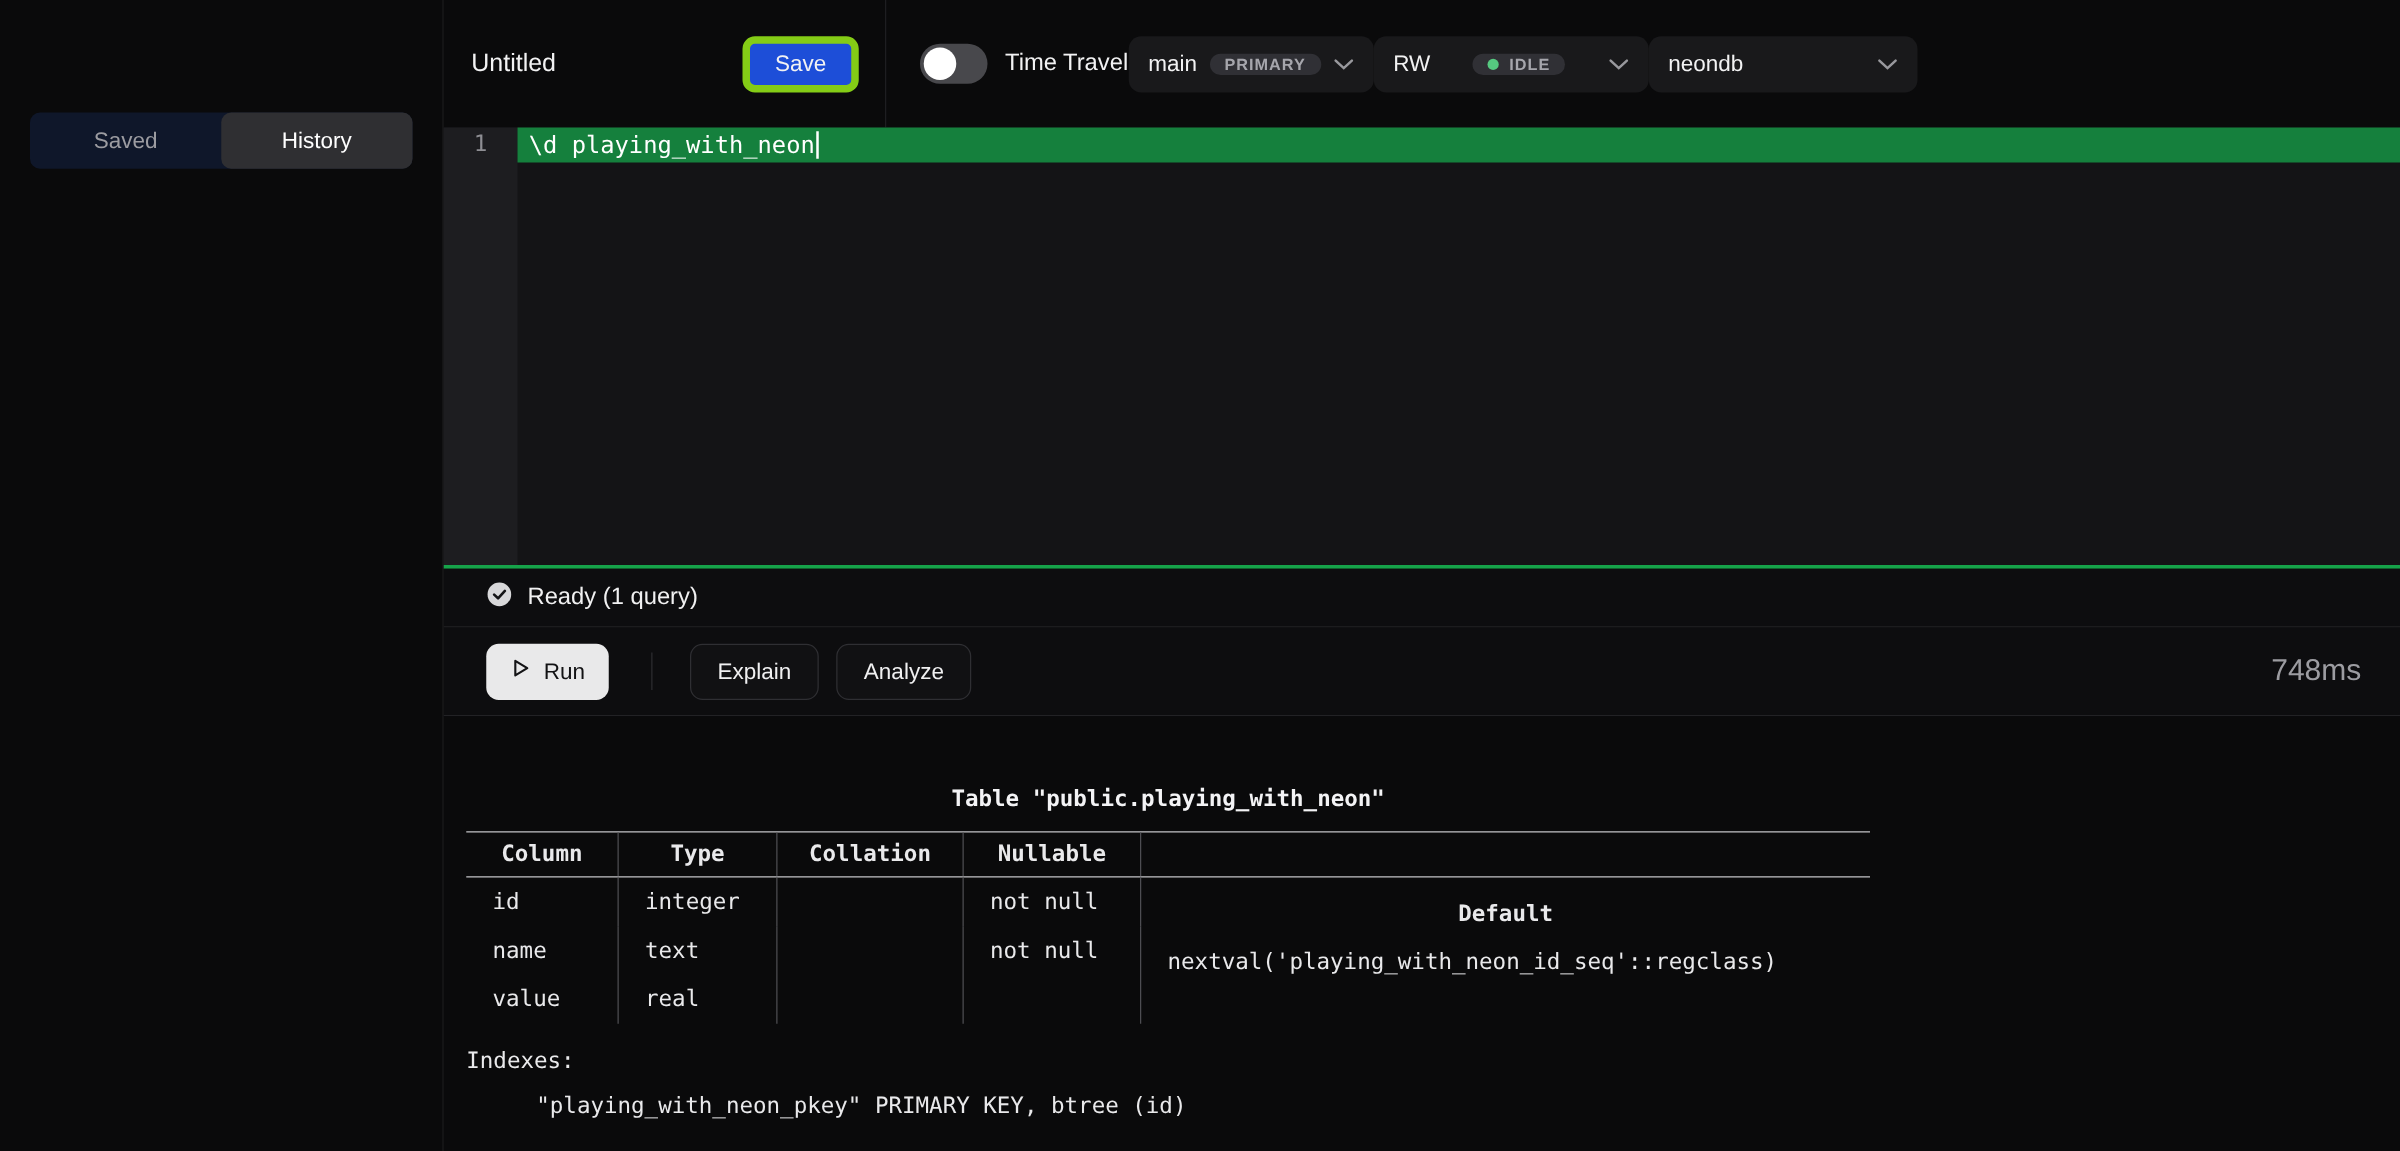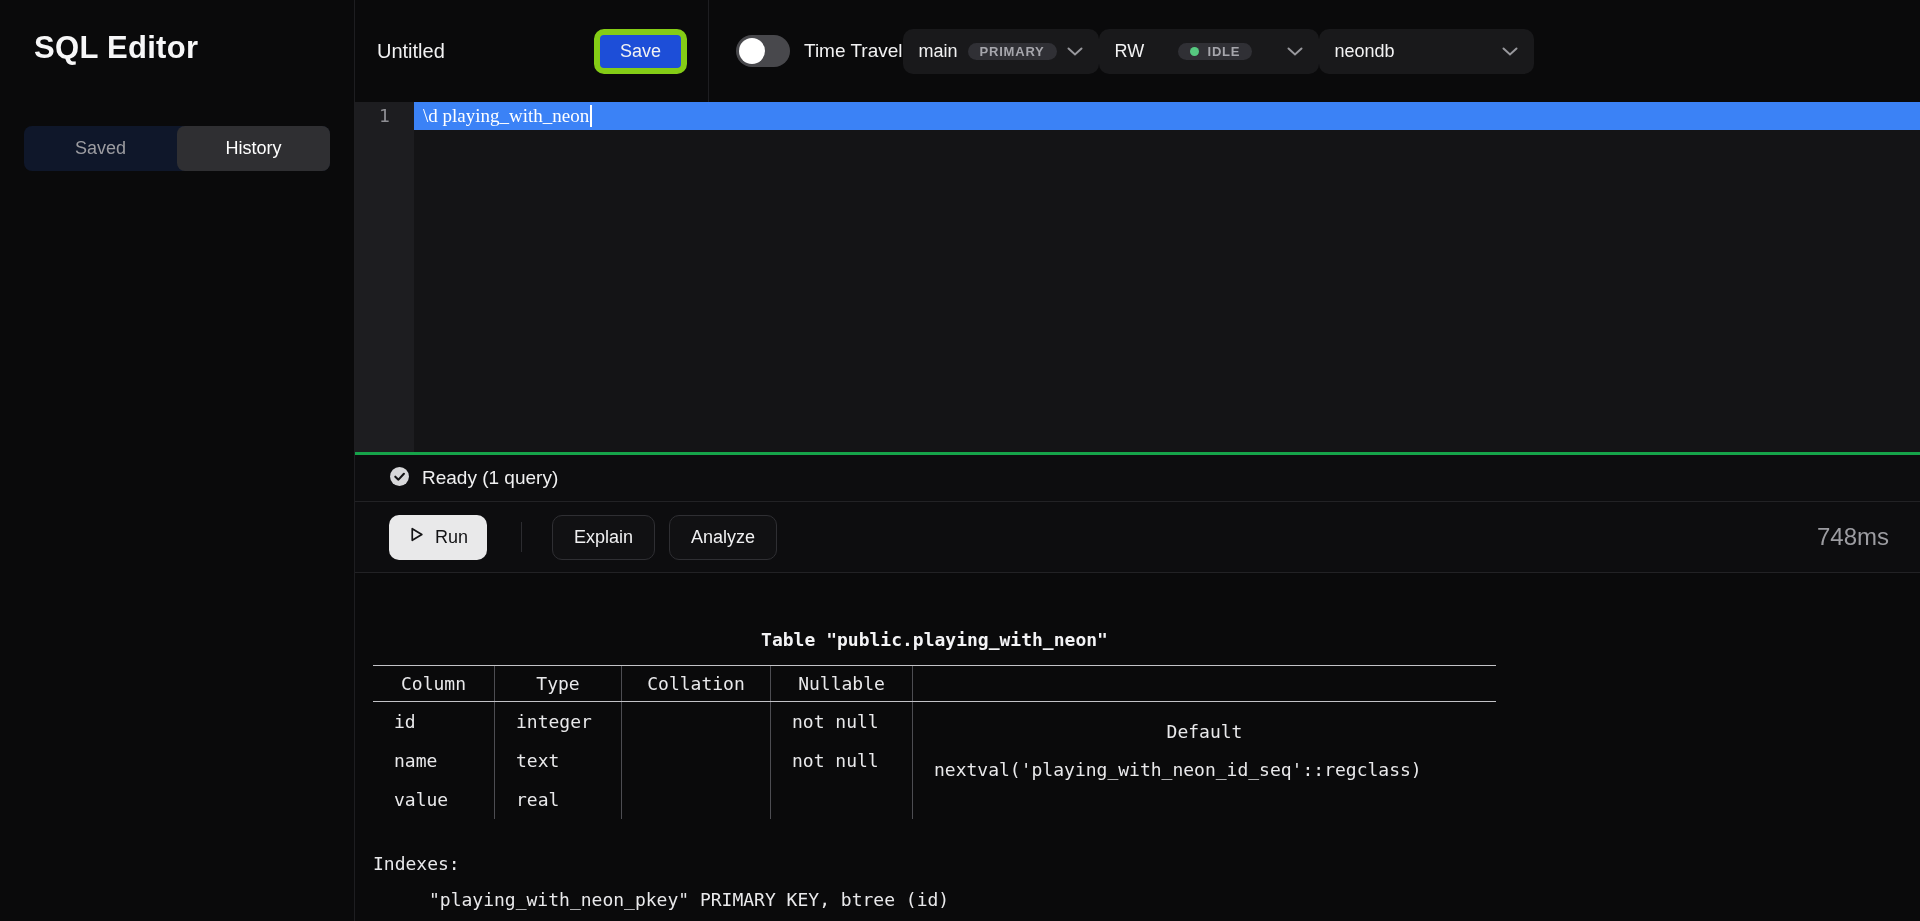--- a/index.html
+++ b/index.html
@@ -74,21 +74,21 @@
     display:flex; align-items:center; gap:8px; font-weight:600;
   }
   .dot { width:9px; height:9px; border-radius:50%; background:#56c980; }
   .chev { display:flex; align-items:center; }
 
   
   .editor { height:350px; min-height:350px; display:flex; background:#141416; font-family:"DejaVu Sans Mono", monospace; }
   .gutter { width:59px; min-width:59px; background:#1d1d20; color:#8e8e93; font-size:18px; text-align:center; }
   .gutter-number { display:block; line-height:28px; }
   .code-col { flex:1; font-size:19px; cursor:text; }
-  .active-line { height:28px; background:#3b82f6; display:flex; align-items:center; padding-left:9px; color:#ffffff; white-space:pre;font-family:Liberation Serif, serif; }
+  .active-line { height:28px; background:#15803d; display:flex; align-items:center; padding-left:9px; color:#ffffff; white-space:pre; }
   .caret { width:2px; height:22px; background:#ffffff; margin-left:1px; }
 
   
   .status-line { height:3px; background:#16a34a; }
   .status-row {
     height:47px; min-height:47px; display:flex; align-items:center; gap:12px;
     padding-left:34px; background:#0d0d0f; border-bottom:1px solid #222225;
   }
   .status-text { font-size:19px; color:#f0f0f1; }
 
@@ -111,42 +111,41 @@
   .duration { margin-left:auto; font-size:24px; color:#9c9ca1; }
 
   
   .results {
     flex:1; background:#0a0a0b; padding:56px 0 0 18px;
     font-family:"DejaVu Sans Mono", monospace; font-size:18px; color:#e9e9eb;
   }
   .results-inner { width:1123px; }
   .results-title { text-align:center; font-weight:700; margin-bottom:15px; color:#f3f3f5; }
   .psql-header {
-    display:flex; height:37px; align-items:stretch; font-weight:400;
+    display:flex; height:37px; align-items:stretch; font-weight:700;
     border-top:1px solid #c3c3c7; border-bottom:1px solid #c3c3c7;
   }
   .psql-row { display:flex; height:39px; align-items:stretch; }
   .cell {
     height:100%; display:flex; align-items:center; padding-left:21px; white-space:pre;
     border-right:1px solid #4d4d52;
   }
   .cell:last-child { border-right:none; }
   .hcell { justify-content:center; padding-left:0; }
   .col-0 { width:122px; } .col-1 { width:127px; } .col-2 { width:149px; }
   .col-3 { width:142px; } .col-4 { width:583px;margin-top:48px; }
-  .indexes-label { margin-top:34px; }
+  .indexes-label { margin-top:19px; }
   .index-entry { margin-top:15px; padding-left:56px; }
 </style>
 </head>
 <body>
 
 <div class="app">
 
   <aside class="sidebar">
-    <div class="sidebar-title">SQL Editor</div>
     <div class="tabs">
       <button class="tab">Saved</button>
       <button class="tab active">History</button>
     </div>
   </aside>
 
   <div class="main">
 
     <header class="topbar">
       <div class="topbar-left">

